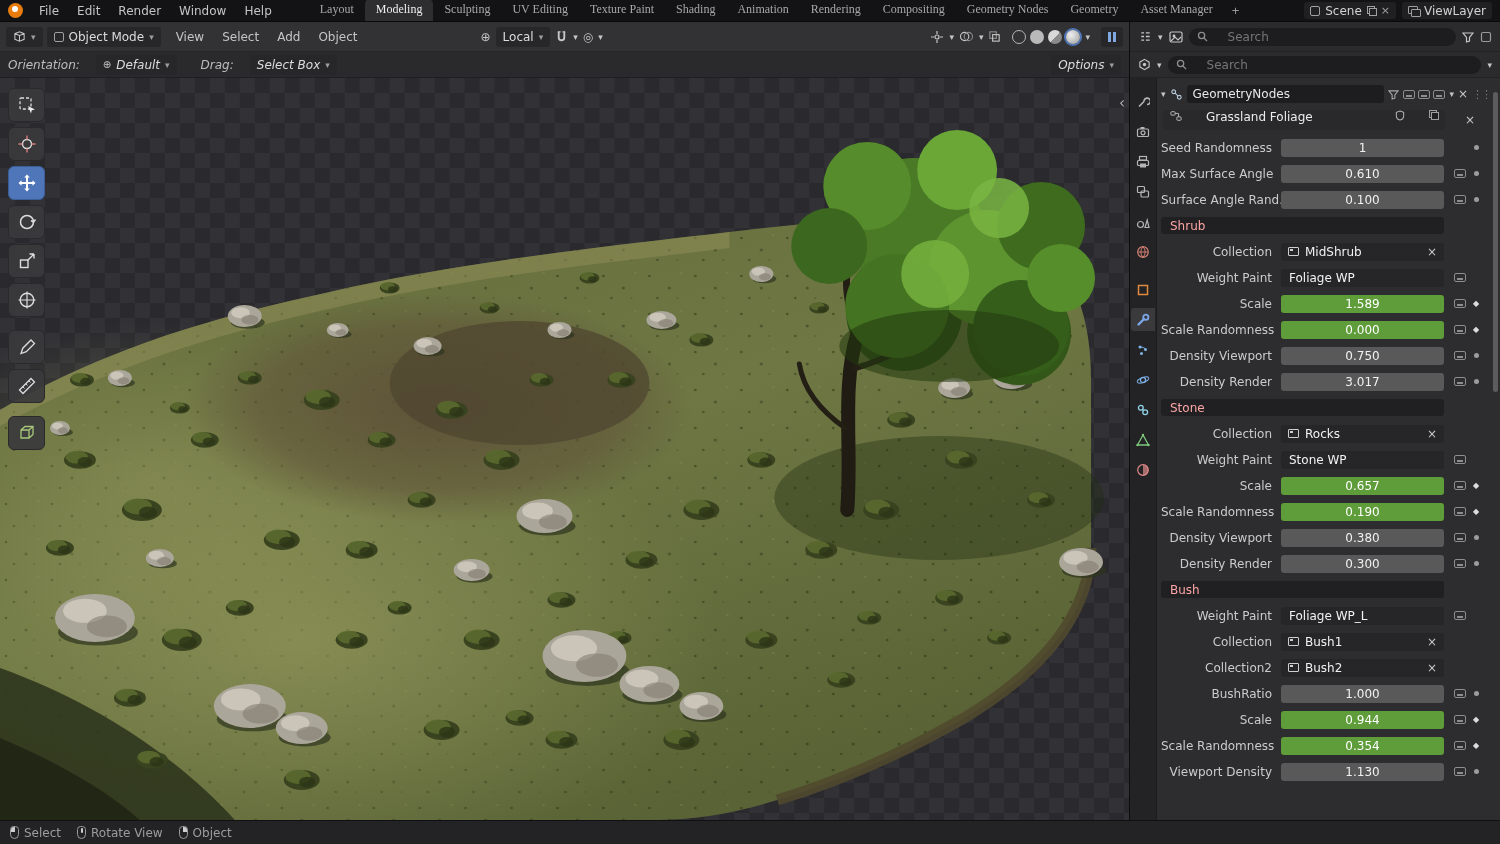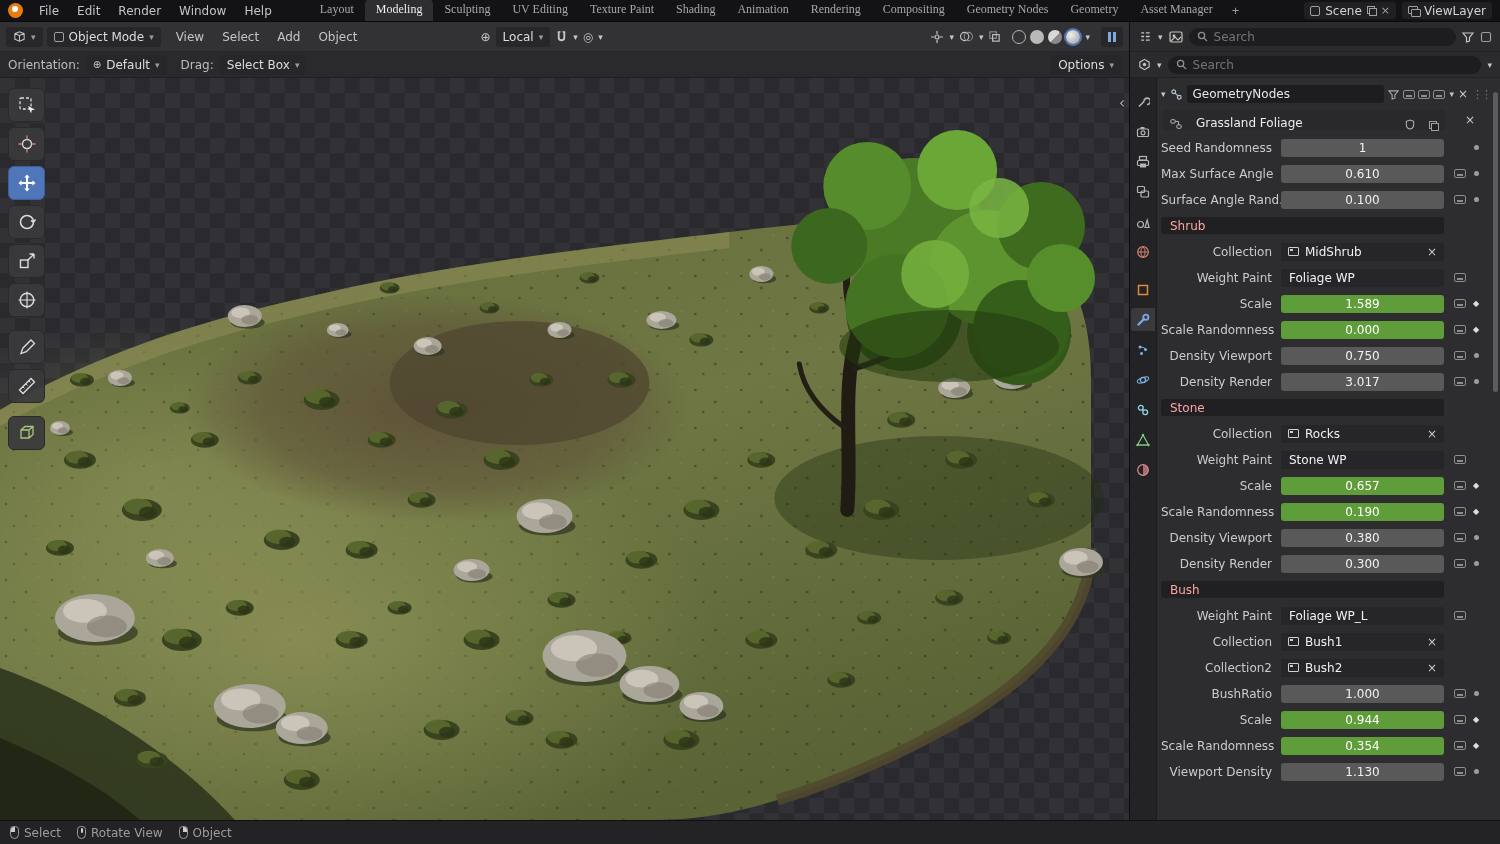--- a/index.html
+++ b/index.html
@@ -29,21 +29,21 @@
   .ic-copy::before,.ic-copy::after { content:""; position:absolute; border:1px solid #9f9f9f; width:6px; height:6px; }
   .ic-copy::before{left:0;top:0} .ic-copy::after{left:2px;top:2px;background:#202023}
 
   
   .main { display:flex; flex:1; min-height:0; }
   .left-col { width:1130px; flex:none; display:flex; flex-direction:column; border-right:1px solid #0d0d0e; }
   .right-col { flex:1; display:flex; flex-direction:column; background:#2d2d2f; min-width:0; }
 
   
   .vp-header { height:30px; background:#323234; display:flex; align-items:center; gap:4px; padding:0 6px; border-bottom:1px solid #262628; flex:none; }
-  .tool-settings { height:26px; background:#2a2a2c; display:flex; align-items:center; gap:6px; padding:0 8px; border-bottom:1px solid #1f1f21; flex:none; }
+  .tool-settings { height:26px; background:#2a2a2c; display:flex; align-items:center; gap:16px; padding:0 8px; border-bottom:1px solid #1f1f21; flex:none;font-style:italic; }
   .hbtn { display:flex; align-items:center; gap:5px; background:#27272a; border-radius:3px; height:20px; padding:0 7px; color:#dcdcdc; white-space:nowrap; }
   .hbtn .caret { color:#9c9c9c; font-size:9px; }
   .glyph { color:#c6c6c6; }
   .shade-spheres { display:flex; align-items:center; gap:4px; margin-left:6px; }
   .sph { width:14px; height:14px; border-radius:50%; }
   .sph.wire { border:1.5px solid #b5b5b5; background:transparent; }
   .sph.solid { background:#b9b9b9; }
   .sph.mat { background:linear-gradient(135deg,#d8d8d8 50%,#8a8a8a 50%); }
   .sph.rend { background:radial-gradient(circle at 35% 35%, #efefef, #9a9a9a); box-shadow:0 0 0 2px #4f76b8; }
   .pause-btn { width:22px; height:20px; background:#27272a; border-radius:3px; display:flex; align-items:center; justify-content:center; gap:2px; margin-left:6px; }
@@ -56,42 +56,42 @@
   .vp-toolbar { position:absolute; left:8px; top:10px; display:flex; flex-direction:column; gap:5px; z-index:3; }
   .tool-btn { width:37px; height:34px; background:rgba(58,58,60,.92); border:1px solid #2a2a2c; border-radius:6px; display:flex; align-items:center; justify-content:center; }
   .tool-btn.active { background:#4f76b8; border-color:#3c5f99; }
   .tool-btn.gap { margin-top:8px; }
   .tool-btn svg { width:20px; height:20px; }
   .collapse-arrow { position:absolute; right:4px; top:16px; color:#b5b5b5; font-size:15px; z-index:3; }
 
   
   .outliner-header { height:30px; background:#2b2b2d; display:flex; align-items:center; gap:6px; padding:0 8px; border-bottom:1px solid #222224; flex:none; }
   .props-search { height:26px; background:#2b2b2d; display:flex; align-items:center; gap:6px; padding:0 8px; border-bottom:1px solid #222224; flex:none; }
-  .search-pill { flex:1; display:flex; align-items:center; gap:6px; background:#1d1d1f; border-radius:11px; height:18px; padding:0 8px; min-width:0; }
+  .search-pill { flex:1; display:flex; align-items:center; gap:20px; background:#1d1d1f; border-radius:11px; height:18px; padding:0 8px; min-width:0; }
   .search-pill input { flex:1; background:transparent; border:0; outline:0; color:#b8b8b8; font:inherit; min-width:0; }
   .micon { flex:none; display:flex; align-items:center; justify-content:center; }
   .micon svg { display:block; }
 
   .props-body { flex:1; display:flex; min-height:0; position:relative; background:#2d2d2f; }
   .ptabs { width:27px; flex:none; background:#232325; display:flex; flex-direction:column; align-items:center; padding-top:12px; gap:7px; border-right:1px solid #1c1c1e; }
   .ptab { width:24px; height:23px; border-radius:3px 0 0 3px; display:flex; align-items:center; justify-content:center; }
   .ptab.active { background:#3a3a3d; }
   .ptab.grp { margin-top:8px; }
   .panel { flex:1; min-width:0; padding:5px 10px 0 4px; position:relative; }
 
   .mod-header { display:flex; align-items:center; gap:4px; height:22px; margin-bottom:3px; }
   .mod-name-field { flex:1; background:#1d1d1f; border-radius:3px; height:18px; display:flex; align-items:center; padding-left:6px; color:#e6e6e6; min-width:0; }
   .mini-icons { display:flex; align-items:center; gap:3px; }
   .mini-mon { width:12px; height:9px; border:1px solid #8d8d8d; border-radius:2px; position:relative; display:inline-block; }
   .mini-mon::after { content:""; position:absolute; left:2px; bottom:1px; right:2px; height:2px; background:#8d8d8d; }
   .drag-dots { color:#7c7c7c; letter-spacing:-2px; font-size:11px; }
   .xg { color:#c9c9c9; }
 
   .node-group-row { display:flex; align-items:center; gap:5px; height:24px; margin:0 0 5px 2px; }
-  .ng-field { flex:1; background:#29292b; border-radius:3px; height:20px; display:flex; align-items:flex-end; gap:14px; padding:0 7px; color:#ececec; min-width:0; }
+  .ng-field { flex:1; background:#29292b; border-radius:3px; height:20px; display:flex; align-items:flex-start; gap:24px; padding:0 7px; color:#ececec; min-width:0; }
   .ng-field .grow { flex:1; }
 
   .prow { display:flex; align-items:center; height:21px; margin-bottom:5px; }
   .plabel { width:120px; flex:none; text-align:right; padding-right:9px; color:#cbcbcb; white-space:nowrap; overflow:hidden; }
   .pfield { flex:1; height:18px; border-radius:3px; display:flex; align-items:center; min-width:0; color:#f1f1f1; }
   .pfield.number { background:#595959; justify-content:center; }
   .pfield.slider { background:#5f9c3a; justify-content:center; color:#fff; }
   .pfield.textf { background:#262628; padding-left:8px; }
   .pfield.collection { background:#262628; padding:0 7px; gap:6px;justify-content:flex-end; }
   .coll-ic { width:11px; height:9px; border:1px solid #cfcfcf; border-radius:1px; flex:none; position:relative; }

